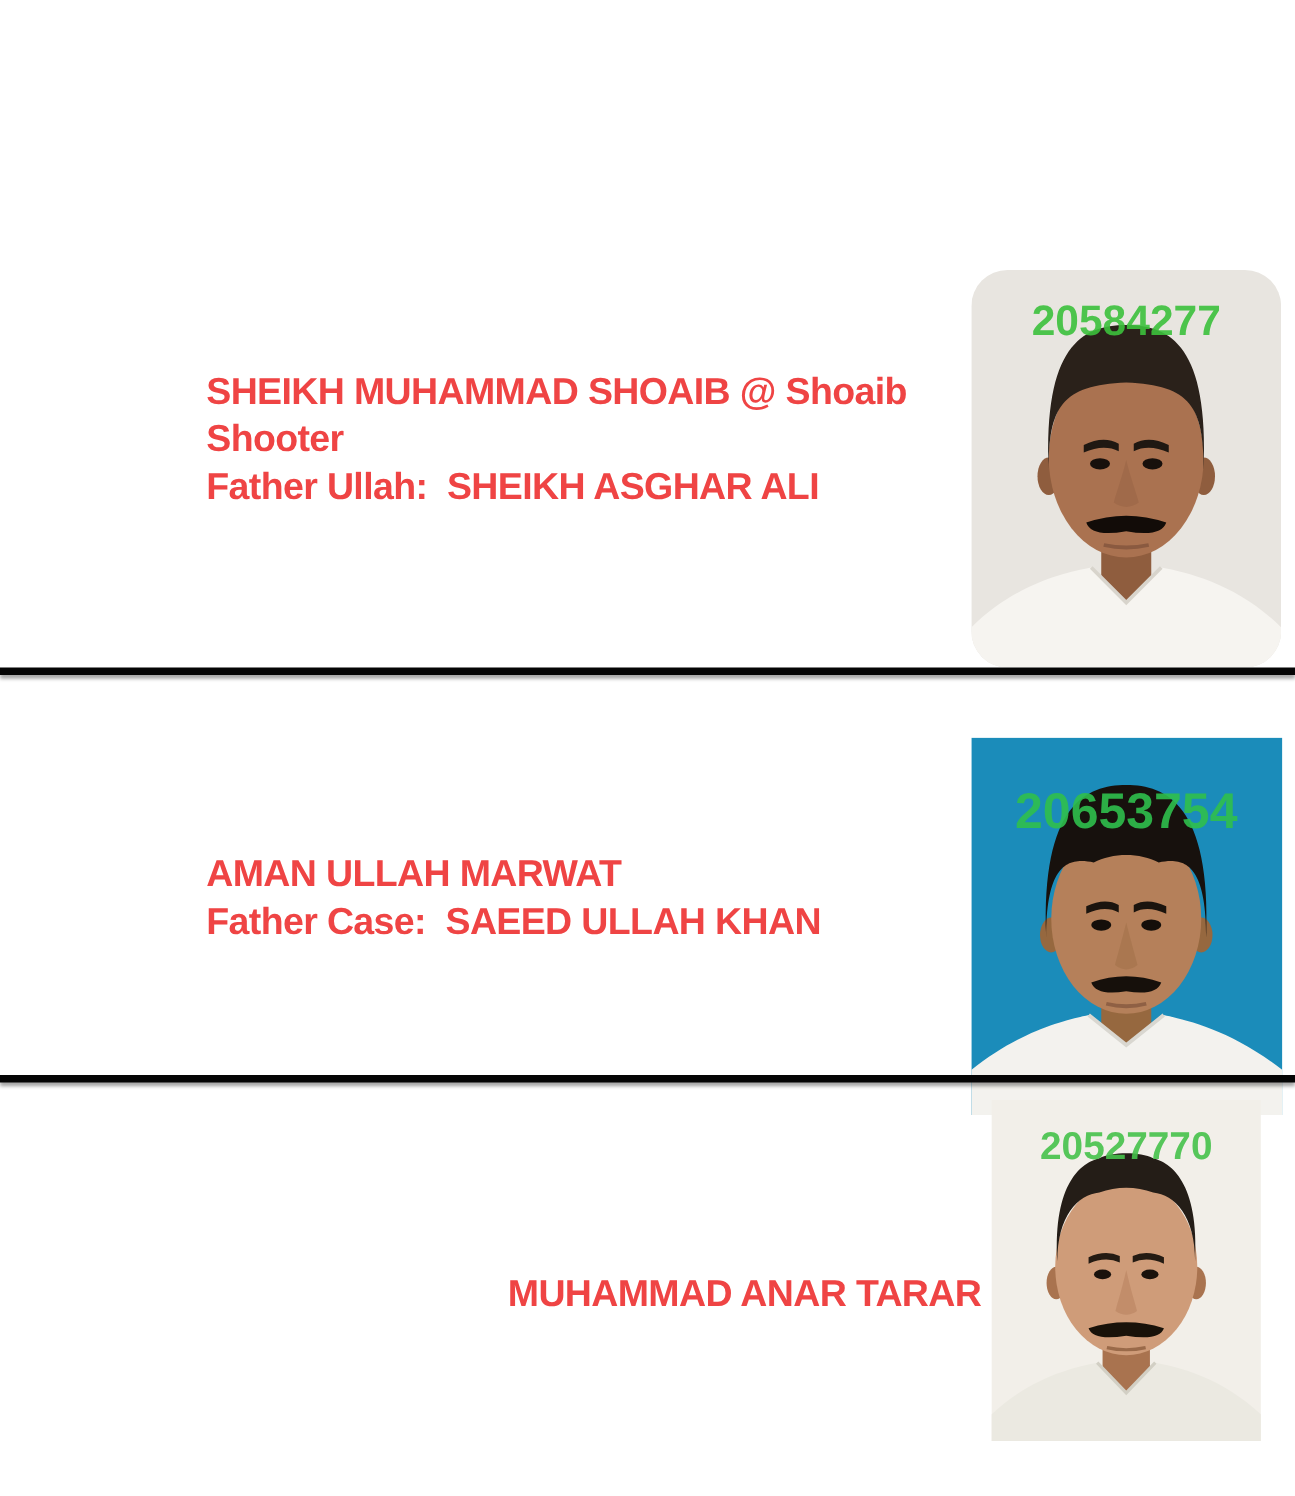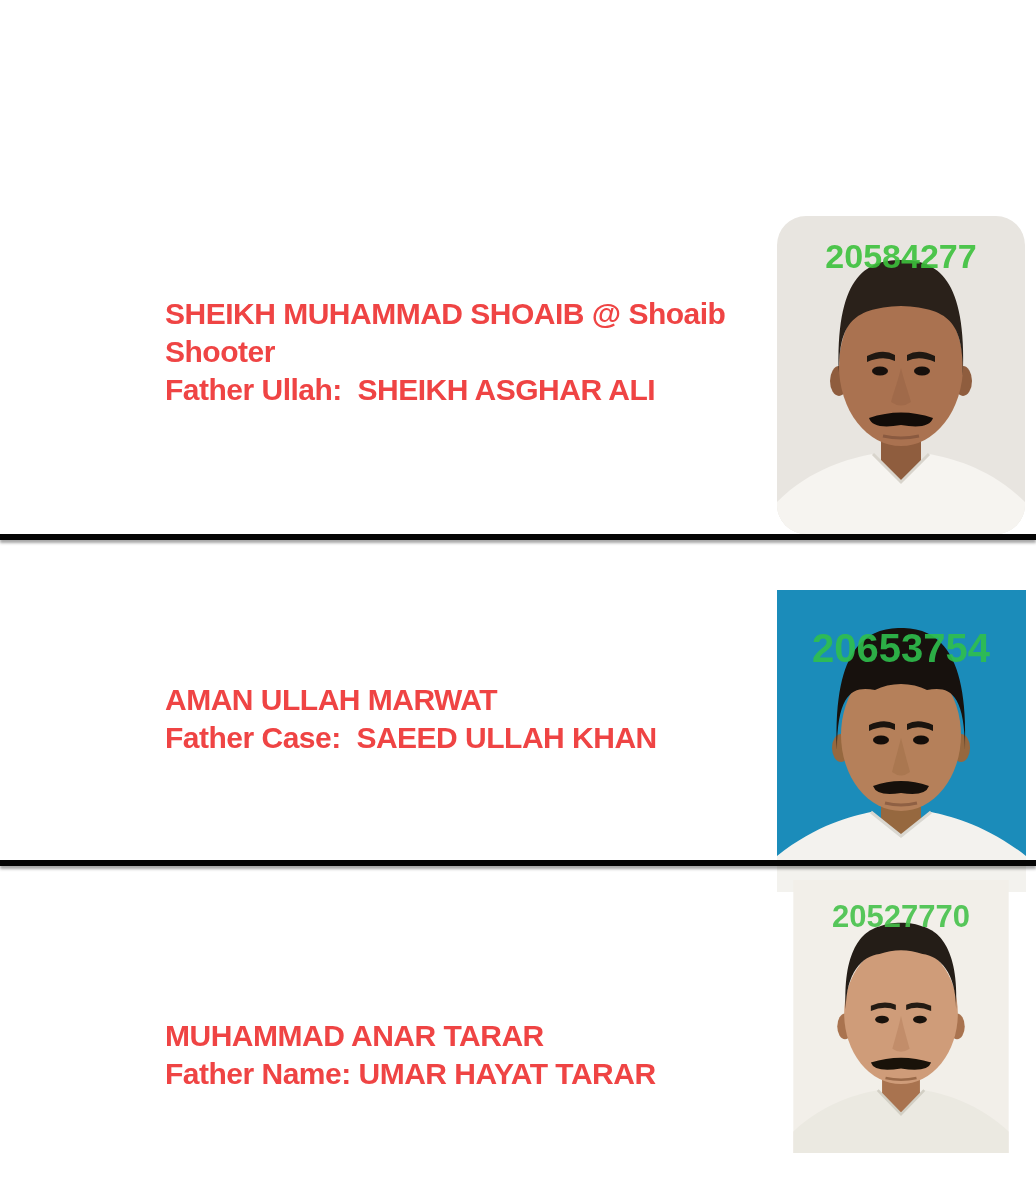--- a/index.html
+++ b/index.html
@@ -40,21 +40,21 @@
   
   .info {
     position:absolute; left:165px; width:620px;
     font-size:30px; font-weight:bold; line-height:38px;
     color:#ef4444;
     letter-spacing:-0.5px;
   }
   .info .father { white-space:pre-wrap; }
   .info-1 { top:295px; }
   .info-2 { top:681px; }
-  .info-3 { top:1017px; }
+  .info-3 { top:1017px;text-align:right; }
 
   .photo { position:absolute; overflow:hidden; }
   .photo svg { display:block; width:100%; height:100%; }
   .photo-1 { left:777px; top:216px; width:248px; height:318px;border-radius:29px; }
   .photo-2 { left:777px; top:558px; width:249px; height:302px;margin-top:32px; }
   .photo-3 { left:776px; top:880px; width:250px; height:273px; }
 
   .id-number {
     font-family:"Liberation Sans", sans-serif;
     font-weight:bold;
@@ -124,21 +124,20 @@
       <path d="M124,148 C120,164 117,174 115,182 Q124,189 133,182 C131,174 128,164 124,148 Z" opacity="0.35" fill="#96683f"></path>
       <path d="M96,196 Q124,186 152,196 Q148,207 124,203 Q100,207 96,196 Z" fill="#16100b"></path>
       <path d="M108,213 Q124,217 140,213" fill="none" stroke="#8f6044" stroke-width="3"></path>
       <text class="id-number" x="124" y="72" text-anchor="middle" font-size="40" fill="#2fbf4d">20653754</text>
     </svg>
   </div>
   <div class="divider divider-2"></div>
 
   <div class="info info-3">
     <div class="name">MUHAMMAD ANAR TARAR</div>
-    <div class="father">Father Name: UMAR HAYAT TARAR</div>
   </div>
   <div class="photo photo-3">
     <svg viewBox="0 0 250 317" xmlns="http://www.w3.org/2000/svg">
       <rect x="0" y="0" width="250" height="317" fill="#f2efe9"></rect>
       <ellipse cx="60" cy="170" rx="9" ry="15" fill="#a9734f"></ellipse>
       <ellipse cx="190" cy="170" rx="9" ry="15" fill="#a9734f"></ellipse>
       <rect x="103" y="220" width="44" height="56" rx="9" fill="#a9734f"></rect>
       <path d="M0,317 L0,292 C36,258 76,248 98,244 L125,272 L152,244 C174,248 214,258 250,292 L250,317 Z" fill="#ebe9e1"></path>
       <path d="M98,244 L125,272 L152,244" fill="none" stroke="#d2cfc4" stroke-width="3"></path>
       <ellipse cx="125" cy="155" rx="66" ry="82" fill="#cf9c79"></ellipse>

